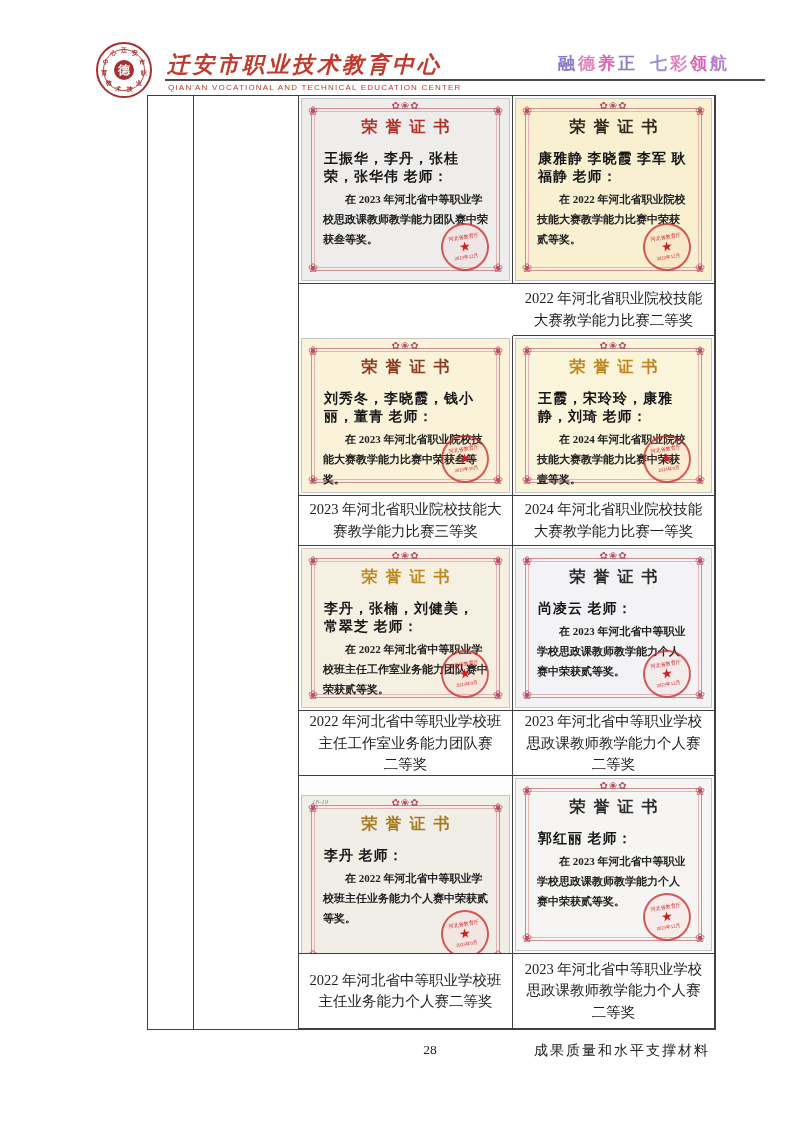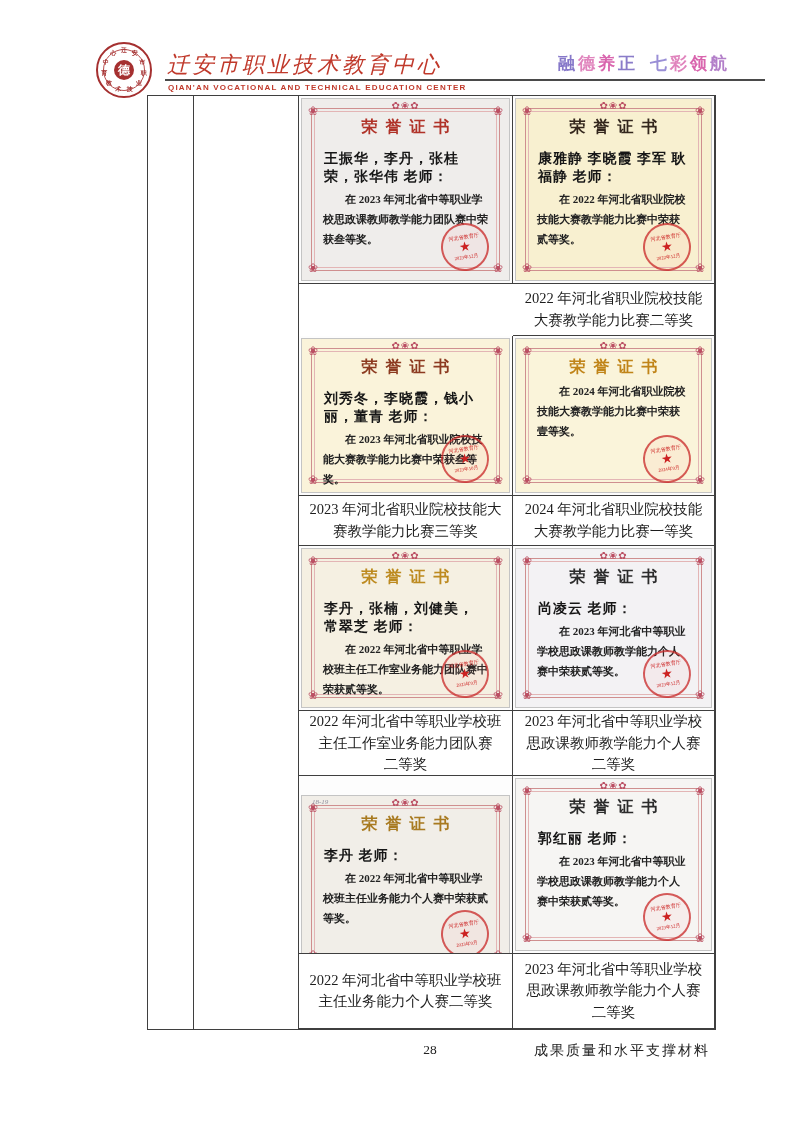--- a/index.html
+++ b/index.html
@@ -9,24 +9,24 @@
   
   .logo{position:absolute;left:96px;top:42px;width:56px;height:56px;border-radius:50%;
         border:2px solid #a53030;box-sizing:border-box;}
   .logo-ring{position:absolute;left:5px;top:5px;right:5px;bottom:5px;border-radius:50%;
         border:1px solid #b85050;}
   .logo-ring-ch{position:absolute;left:50%;top:50%;width:8px;height:8px;margin:-4px 0 0 -4px;
         font-size:6px;line-height:8px;text-align:center;color:#a53030;font-weight:bold;}
   .logo-center{position:absolute;left:50%;top:50%;width:20px;height:20px;margin:-10px 0 0 -10px;
         border-radius:50%;background:#a53030;color:#fff;font-size:12px;line-height:20px;
         text-align:center;font-weight:bold;}
-  .school-cn{position:absolute;left:167px;top:50px;font-size:22px;font-weight:normal;color:#c0392b;
+  .school-cn{position:absolute;left:167px;top:50px;font-size:22px;font-weight:bold;color:#c0392b;
         letter-spacing:3px;font-style:italic;white-space:nowrap;}
   .header-rule{position:absolute;left:165px;top:79px;width:600px;height:2px;background:#4a4a4a;}
-  .school-en{position:absolute;left:168px;top:83px;font-size:8px;font-weight:bold;color:#c0392b;
+  .school-en{position:absolute;left:168px;top:83px;font-size:8px;font-weight:normal;color:#c0392b;
         letter-spacing:1.2px;font-family:"Liberation Sans","DejaVu Sans",sans-serif;white-space:nowrap;}
   .slogan{position:absolute;right:70px;top:52px;font-size:17px;font-weight:bold;letter-spacing:3px;
         white-space:nowrap;font-family:"DejaVu Sans",sans-serif;}
   .slogan-ch{display:inline-block;}
   .slogan-ch:nth-child(5){margin-left:12px;}
 
   
   .doc-table{position:absolute;left:147px;top:95px;display:grid;
         grid-template-columns:46px 105px 214px 202px;
         grid-template-rows:188px 52px 160px 50px 165px 65px 178px 75px;
@@ -181,20 +181,21 @@
       <div class="cert-note"></div>
       <div class="cert-frame">
         <div class="cert-frame-inner"></div>
       </div>
       <span class="orn tl">❀</span>
       <span class="orn tr">❀</span>
       <span class="orn bl">❀</span>
       <span class="orn br">❀</span>
       <span class="orn tc">✿❀✿</span>
       <div class="cert-title" style="color: rgb(192, 132, 24);">荣誉证书</div>
+      <div class="cert-names">王霞，宋玲玲，康雅静，刘琦 老师：</div>
       <div class="cert-body">在 2024 年河北省职业院校技能大赛教学能力比赛中荣获壹等奖。</div>
       <div class="cert-seal">
         <div class="seal-org">河北省教育厅</div>
         <div class="seal-star">★</div>
         <div class="seal-date">2024年9月</div>
       </div>
     </div>
   </div>
 
   <div class="caption-cell" style="grid-area: 4 / 4;">

